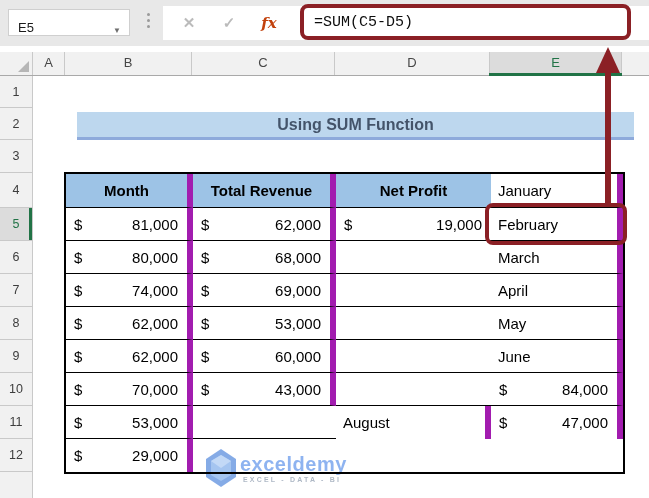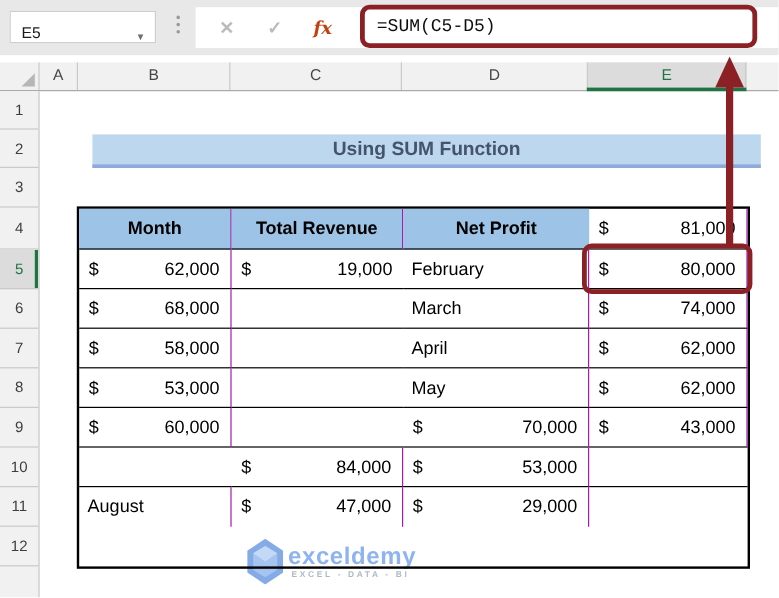--- a/index.html
+++ b/index.html
@@ -78,21 +78,21 @@
     display:flex; align-items:center; justify-content:center; z-index:2;margin-left:12px;
   }
   .banner-text { font-size:16px; font-weight:bold; color:#44546A; }
 
   
   .datatable {
     position:absolute; left:64px; top:172px; border:2px solid #000; background:transparent;
     display:grid; grid-template-columns:127px 143px 155px 132px;
     grid-template-rows:34px repeat(8, 33px); z-index:2;
   }
-  .cell { border-right:1px solid #a21caf; border-bottom:1px solid #000; display:flex; align-items:center; background:transparent; }
+  .cell { border-right:6px solid #a21caf; border-bottom:1px solid #000; display:flex; align-items:center; background:transparent; }
   .cell.lastcol { border-right:none; }
   .cell.lastrow { border-bottom:none; }
   .cell.th { background:#9DC3E6; justify-content:center; font-weight:bold; font-size:15px; color:#000; }
   .cell.month { padding-left:7px; font-size:15px; color:#000; }
   .cell.money { justify-content:space-between; padding:0 9px 0 8px; font-size:15px; color:#000; }
 
   
   .resultbox {
     position:absolute; left:485px; top:203px; width:142px; height:42px;
     border:4px solid #8B2025; border-radius:8px; z-index:5; pointer-events:none;
@@ -174,20 +174,21 @@
 
   <div class="banner">
     <span class="banner-text">Using SUM Function</span>
   </div>
 
   <div class="datatable">
     <div class="cell th">Month</div>
     <div class="cell th">Total Revenue</div>
     <div class="cell th lastcol">Net Profit</div>
 
+    <div class="cell month">January</div>
     <div class="cell money">
         <span>$</span>
         <span>81,000</span>
       </div>
     <div class="cell money">
         <span>$</span>
         <span>62,000</span>
       </div>
     <div class="cell money lastcol">
         <span>$</span>
@@ -205,21 +206,21 @@
       </div>
     <div class="cell lastcol"></div>
 
     <div class="cell month">March</div>
     <div class="cell money">
         <span>$</span>
         <span>74,000</span>
       </div>
     <div class="cell money">
         <span>$</span>
-        <span>58,000</span>
+        <span>69,000</span>
       </div>
     <div class="cell lastcol"></div>
 
     <div class="cell month">April</div>
     <div class="cell money">
         <span>$</span>
         <span>62,000</span>
       </div>
     <div class="cell money">
         <span>$</span>
@@ -231,20 +232,21 @@
     <div class="cell money">
         <span>$</span>
         <span>62,000</span>
       </div>
     <div class="cell money">
         <span>$</span>
         <span>60,000</span>
       </div>
     <div class="cell lastcol"></div>
 
+    <div class="cell month">June</div>
     <div class="cell money">
         <span>$</span>
         <span>70,000</span>
       </div>
     <div class="cell money">
         <span>$</span>
         <span>43,000</span>
       </div>
     <div class="cell lastcol"></div>
 

